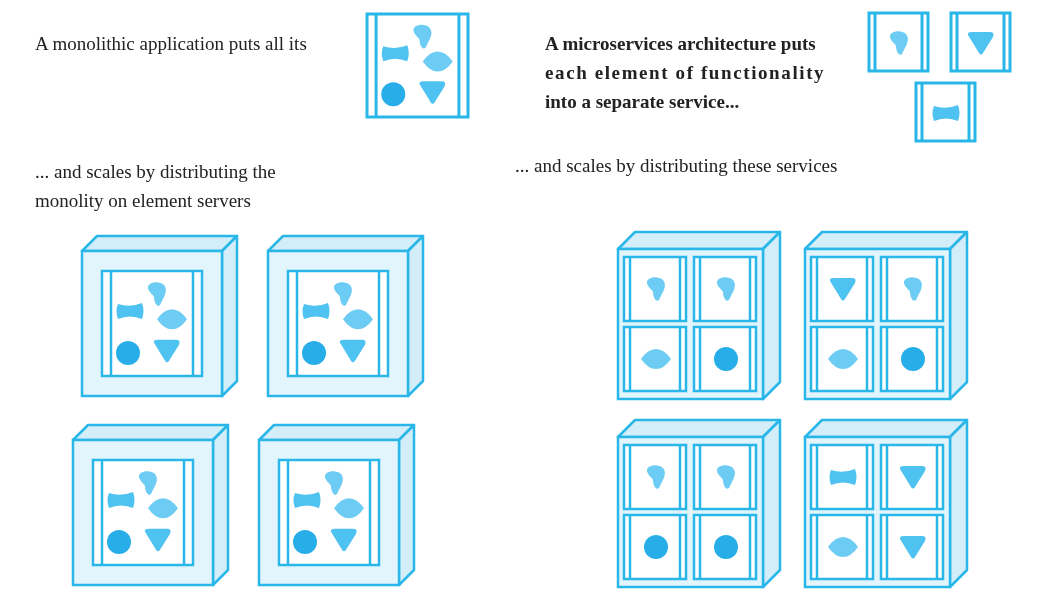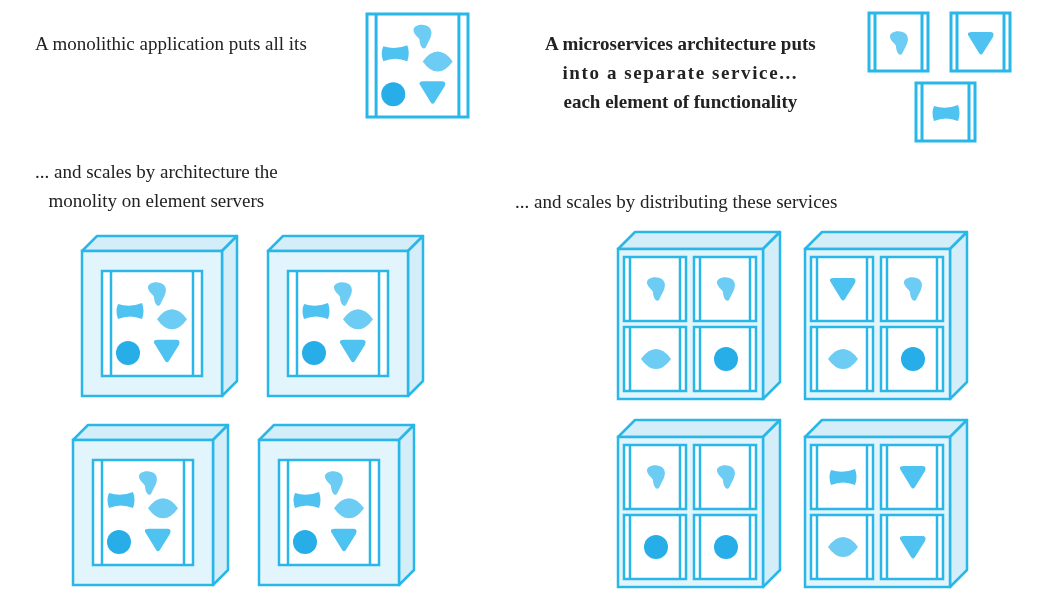--- a/index.html
+++ b/index.html
@@ -1,38 +1,38 @@
 <!DOCTYPE html>
 <html><head>
 <meta charset="utf-8">
 <style>
   html, body { margin: 0; padding: 0; background: #ffffff; }
   body { width: 1047px; height: 602px; position: relative; overflow: hidden; font-family: "Liberation Serif", "DejaVu Serif", serif; color: #222; }
-  .txt { position: absolute; font-size: 19px; line-height: 29px; white-space: nowrap; text-align: center; }
+  .txt { position: absolute; font-size: 19px; line-height: 29px; white-space: nowrap; }
   .txt span { display: block; }
   #t1 { left: 35px; top: 29px; }
   #t2 { left: 545px; top: 29px; font-weight: bold; }
   #t2 span:nth-child(2) { letter-spacing: 1.6px; }
   #t3 { left: 35px; top: 157px; }
-  #t4 { left: 515px; top: 151px; margin-top: 36px; }
+  #t4 { left: 515px; top: 151px; }
   svg { position: absolute; left: 0; top: 0; }
 </style>
 </head>
 <body>
 
 <div class="txt" id="t1">
   <span>A monolithic application puts all its</span>
 </div>
 <div class="txt" id="t2">
   <span>A microservices architecture puts</span>
+  <span>each element of functionality</span>
   <span>into a separate service...</span>
-  <span>each element of functionality</span>
 </div>
 <div class="txt" id="t3">
-  <span>... and scales by architecture the</span>
+  <span>... and scales by distributing the</span>
   <span>monolity on element servers</span>
 </div>
 <div class="txt" id="t4">
   <span>... and scales by distributing these services</span>
 </div>
 
 <svg id="diagram" width="1047" height="602" xmlns="http://www.w3.org/2000/svg">
     <g>
       <g>
         <rect x="367" y="14" width="101" height="103" fill="#ffffff" stroke="#29b6e8" stroke-width="3"></rect>

